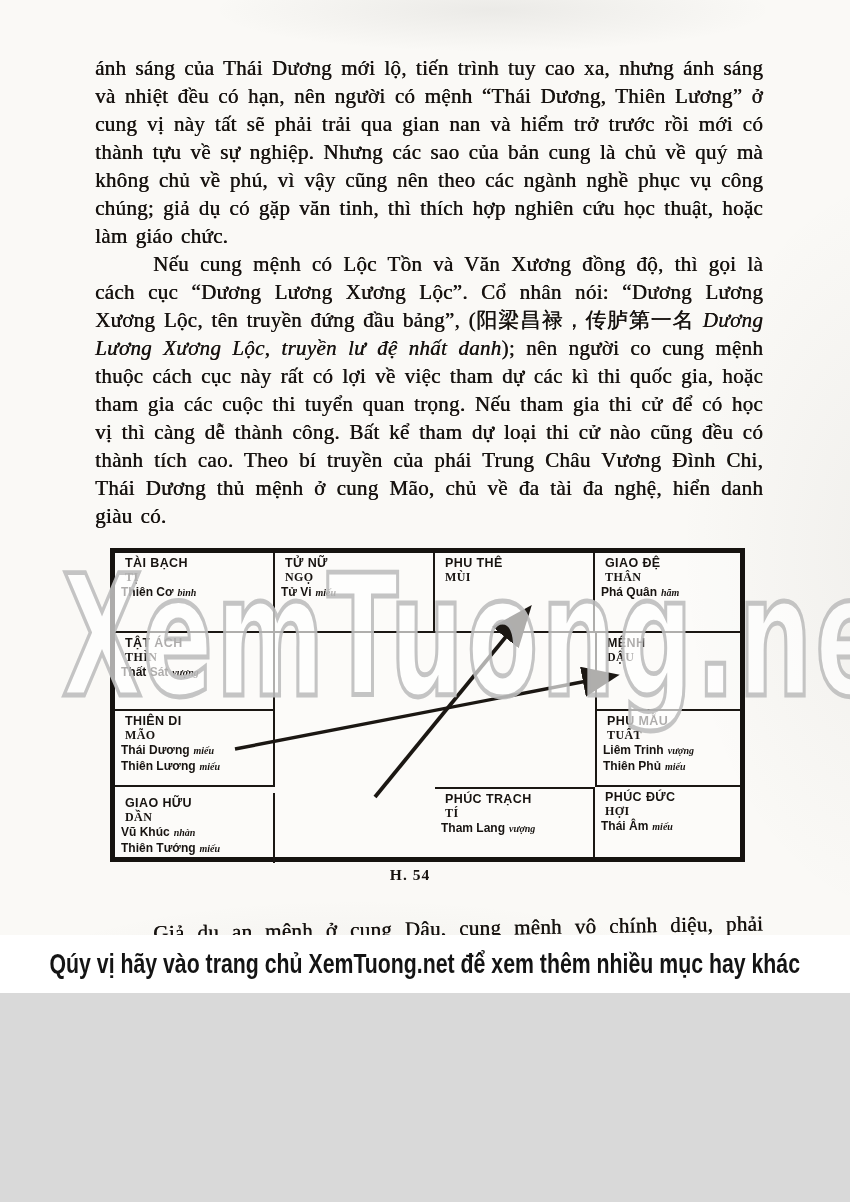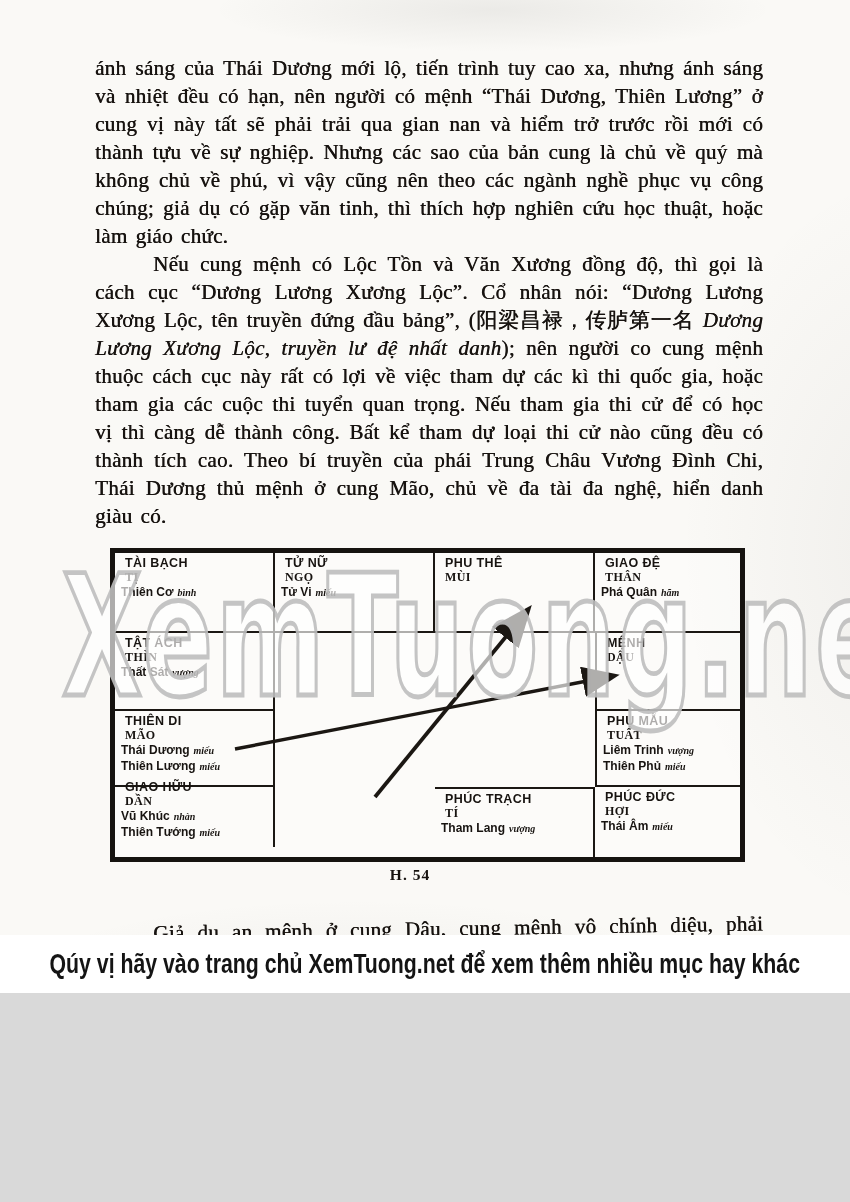--- a/index.html
+++ b/index.html
@@ -153,21 +153,21 @@
 
     <div class="cell bl bb" style="left:480px;top:158px;width:145px;height:76px">
       <div class="cell-head">
         <span class="pname">PHỤ MẪU</span>
         <span class="pbranch">TUẤT</span>
       </div>
       <div class="star"><span>Liêm Trinh</span><i class="st">vượng</i></div>
       <div class="star"><span>Thiên Phủ</span><i class="st">miếu</i></div>
     </div>
 
-    <div class="cell br" style="left:0;top:224px;width:160px;height:70px">
+    <div class="cell br" style="left:0;top:240px;width:160px;height:70px">
       <div class="cell-head">
         <span class="pname">GIAO HỮU</span>
         <span class="pbranch">DẦN</span>
       </div>
       <div class="star"><span>Vũ Khúc</span><i class="st">nhàn</i></div>
       <div class="star"><span>Thiên Tướng</span><i class="st">miếu</i></div>
     </div>
 
 
     <div class="cell bt br" style="left:320px;top:234px;width:160px;height:70px">

